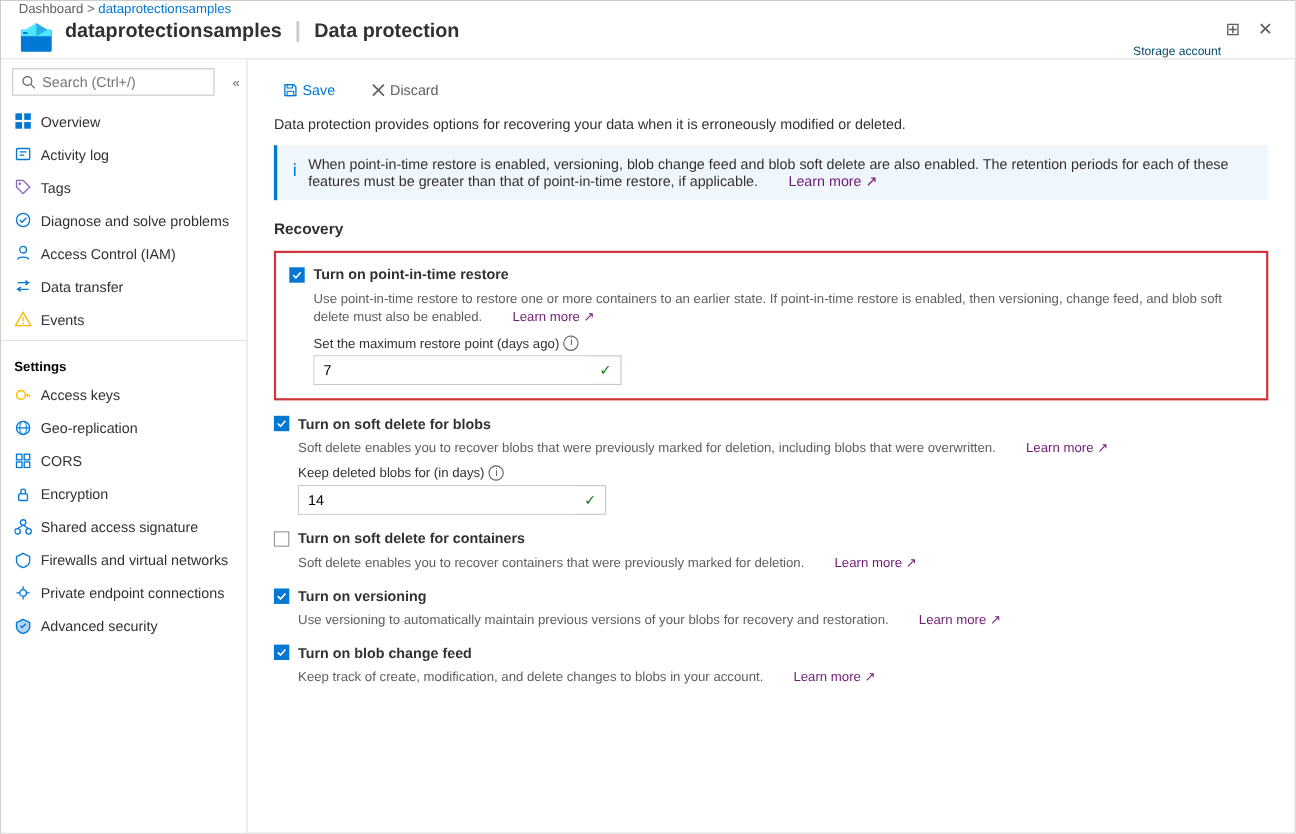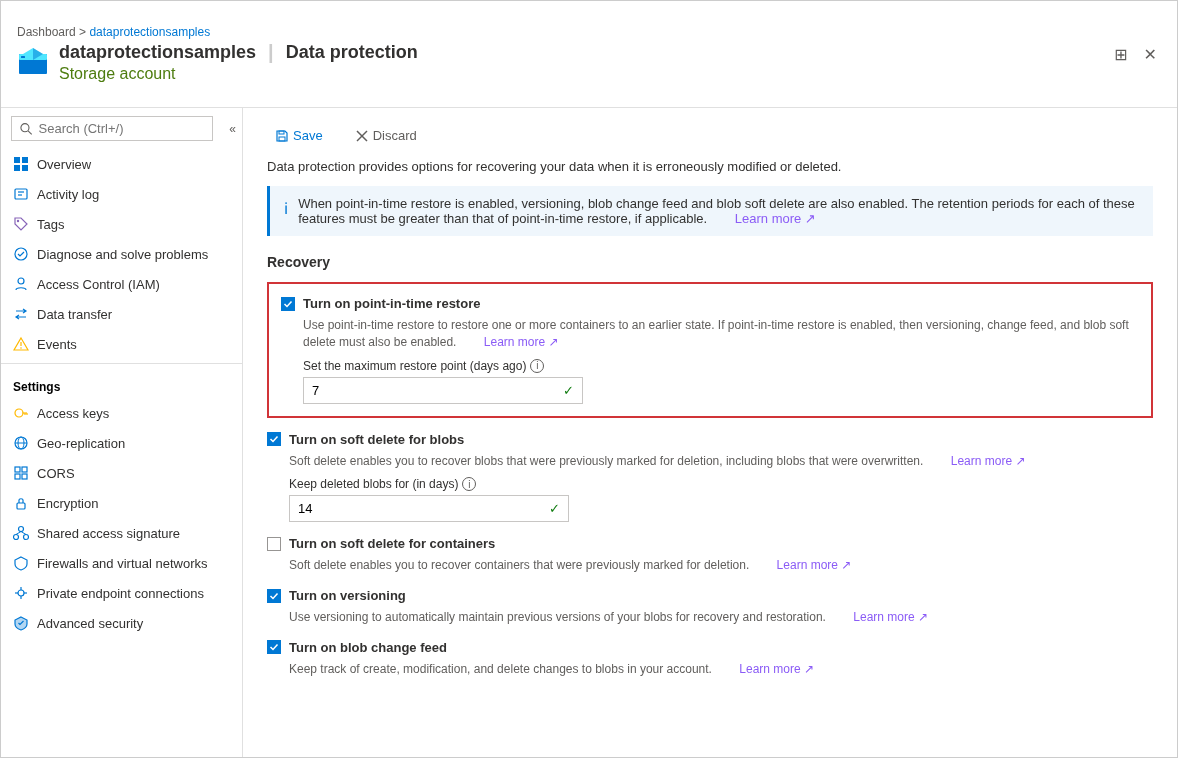--- a/index.html
+++ b/index.html
@@ -1,53 +1,53 @@
 <!DOCTYPE html>
 <html><head>
   <meta charset="utf-8">
   <style>
     * { box-sizing: border-box; margin: 0; padding: 0; }
     body { font-family: 'Segoe UI', Arial, sans-serif; font-size: 13px; color: #323130; background: #fff; overflow: hidden; }
     .app-container { width: 1178px; height: 758px; border: 1px solid #ccc; display: flex; flex-direction: column; }
     
     
-    .header { display: flex; align-items: center; padding: 24px 16px; border-bottom: 1px solid #e0e0e0; background: #fff; }
+    .header { display: flex; align-items: center; padding: 0 16px; border-bottom: 1px solid #e0e0e0; background: #fff; }
     .header-titles { flex: 1; }
     .header-main-title { font-size: 18px; font-weight: 600; color: #323130; display: flex; align-items: center; gap: 8px; }
-    .header-subtitle { font-size: 16px; color: #4d7c0f; margin-top: 1px; }
+    .header-subtitle { font-size: 11px; color: #0c4a6e; margin-top: 1px; text-align: right; }
     .breadcrumb { font-size: 12px; color: #605e5c; margin-bottom: 2px; }
     .breadcrumb a { color: #0078d4; text-decoration: none; }
     .header-actions { display: flex; gap: 8px; align-items: center; }
     .pin-icon, .close-icon { cursor: pointer; color: #605e5c; font-size: 16px; padding: 4px; }
     .separator { color: #ccc; margin: 0 4px; font-size: 20px; }
     
     
     .body-container { display: flex; flex: 1; overflow: hidden; }
     
     
-    .sidebar { width: 242px; border-right: 1px solid #e0e0e0; background: #fff; display: flex; flex-direction: column; overflow: hidden; flex-shrink: 0; }
+    .sidebar { width: 224px; border-right: 1px solid #e0e0e0; background: #fff; display: flex; flex-direction: column; overflow: hidden; flex-shrink: 0; }
     .search-box { padding: 8px 10px; }
     .search-input-wrap { display: flex; align-items: center; border: 1px solid #c8c6c4; padding: 4px 8px; gap: 6px; }
     .search-input-wrap input { border: none; outline: none; font-size: 13px; width: 100%; color: #323130; }
     .collapse-btn { padding: 4px 6px; cursor: pointer; color: #605e5c; font-size: 12px; }
     .search-row { display: flex; align-items: center; justify-content: space-between; }
     .sidebar-nav { overflow-y: auto; flex: 1; }
     .nav-item { display: flex; align-items: center; padding: 7px 12px; cursor: pointer; gap: 8px; color: #323130; font-size: 13px; }
     .nav-icon { width: 16px; height: 16px; flex-shrink: 0; display: flex; align-items: center; justify-content: center; }
     .section-header { padding: 12px 12px 4px 12px; font-size: 12px; font-weight: 600; color: #000000; }
     .divider { height: 1px; background: #e0e0e0; margin: 4px 0; }
     
     
     .main-content { flex: 1; overflow-y: auto; padding: 16px 24px; }
     .toolbar { display: flex; align-items: center; gap: 16px; margin-bottom: 12px; }
     .toolbar-btn { display: flex; align-items: center; gap: 4px; background: none; border: none; cursor: pointer; color: #0078d4; font-size: 13px; padding: 4px 8px; }
     .description-text { font-size: 13px; color: #323130; margin-bottom: 12px; }
     .info-box { background: #eff6fc; border-left: 3px solid #0078d4; padding: 10px 14px; margin-bottom: 18px; font-size: 13px; color: #323130; display: flex; gap: 10px; }
     .info-icon { color: #0078d4; font-size: 16px; flex-shrink: 0; margin-top: 1px; }
-    .link { color: #8b5cf6; text-decoration: none; cursor: pointer; padding-left: 24px; }
+    .link { color: #701a75; text-decoration: none; cursor: pointer; padding-left: 24px; }
     .section-title { font-size: 14px; font-weight: 600; color: #323130; margin-bottom: 12px; }
     
     .option-block { margin-bottom: 14px; }
     .option-block.highlighted { border: 2px solid #d13438; padding: 12px; margin-bottom: 14px; }
     .checkbox-row { display: flex; align-items: center; gap: 8px; margin-bottom: 6px; }
     .checkbox-blue { width: 14px; height: 14px; background: #0078d4; border: none; display: flex; align-items: center; justify-content: center; flex-shrink: 0; }
     .checkbox-empty { width: 14px; height: 14px; background: #fff; border: 1px solid #979593; display: flex; align-items: center; justify-content: center; flex-shrink: 0; }
     .checkbox-label { font-size: 13px; font-weight: 600; color: #323130; }
     .option-desc { font-size: 12px; color: #605e5c; margin-left: 22px; margin-bottom: 8px; line-height: 1.4; }
     .field-label { font-size: 12px; color: #323130; margin-left: 22px; margin-bottom: 4px; display: flex; align-items: center; gap: 4px; }

